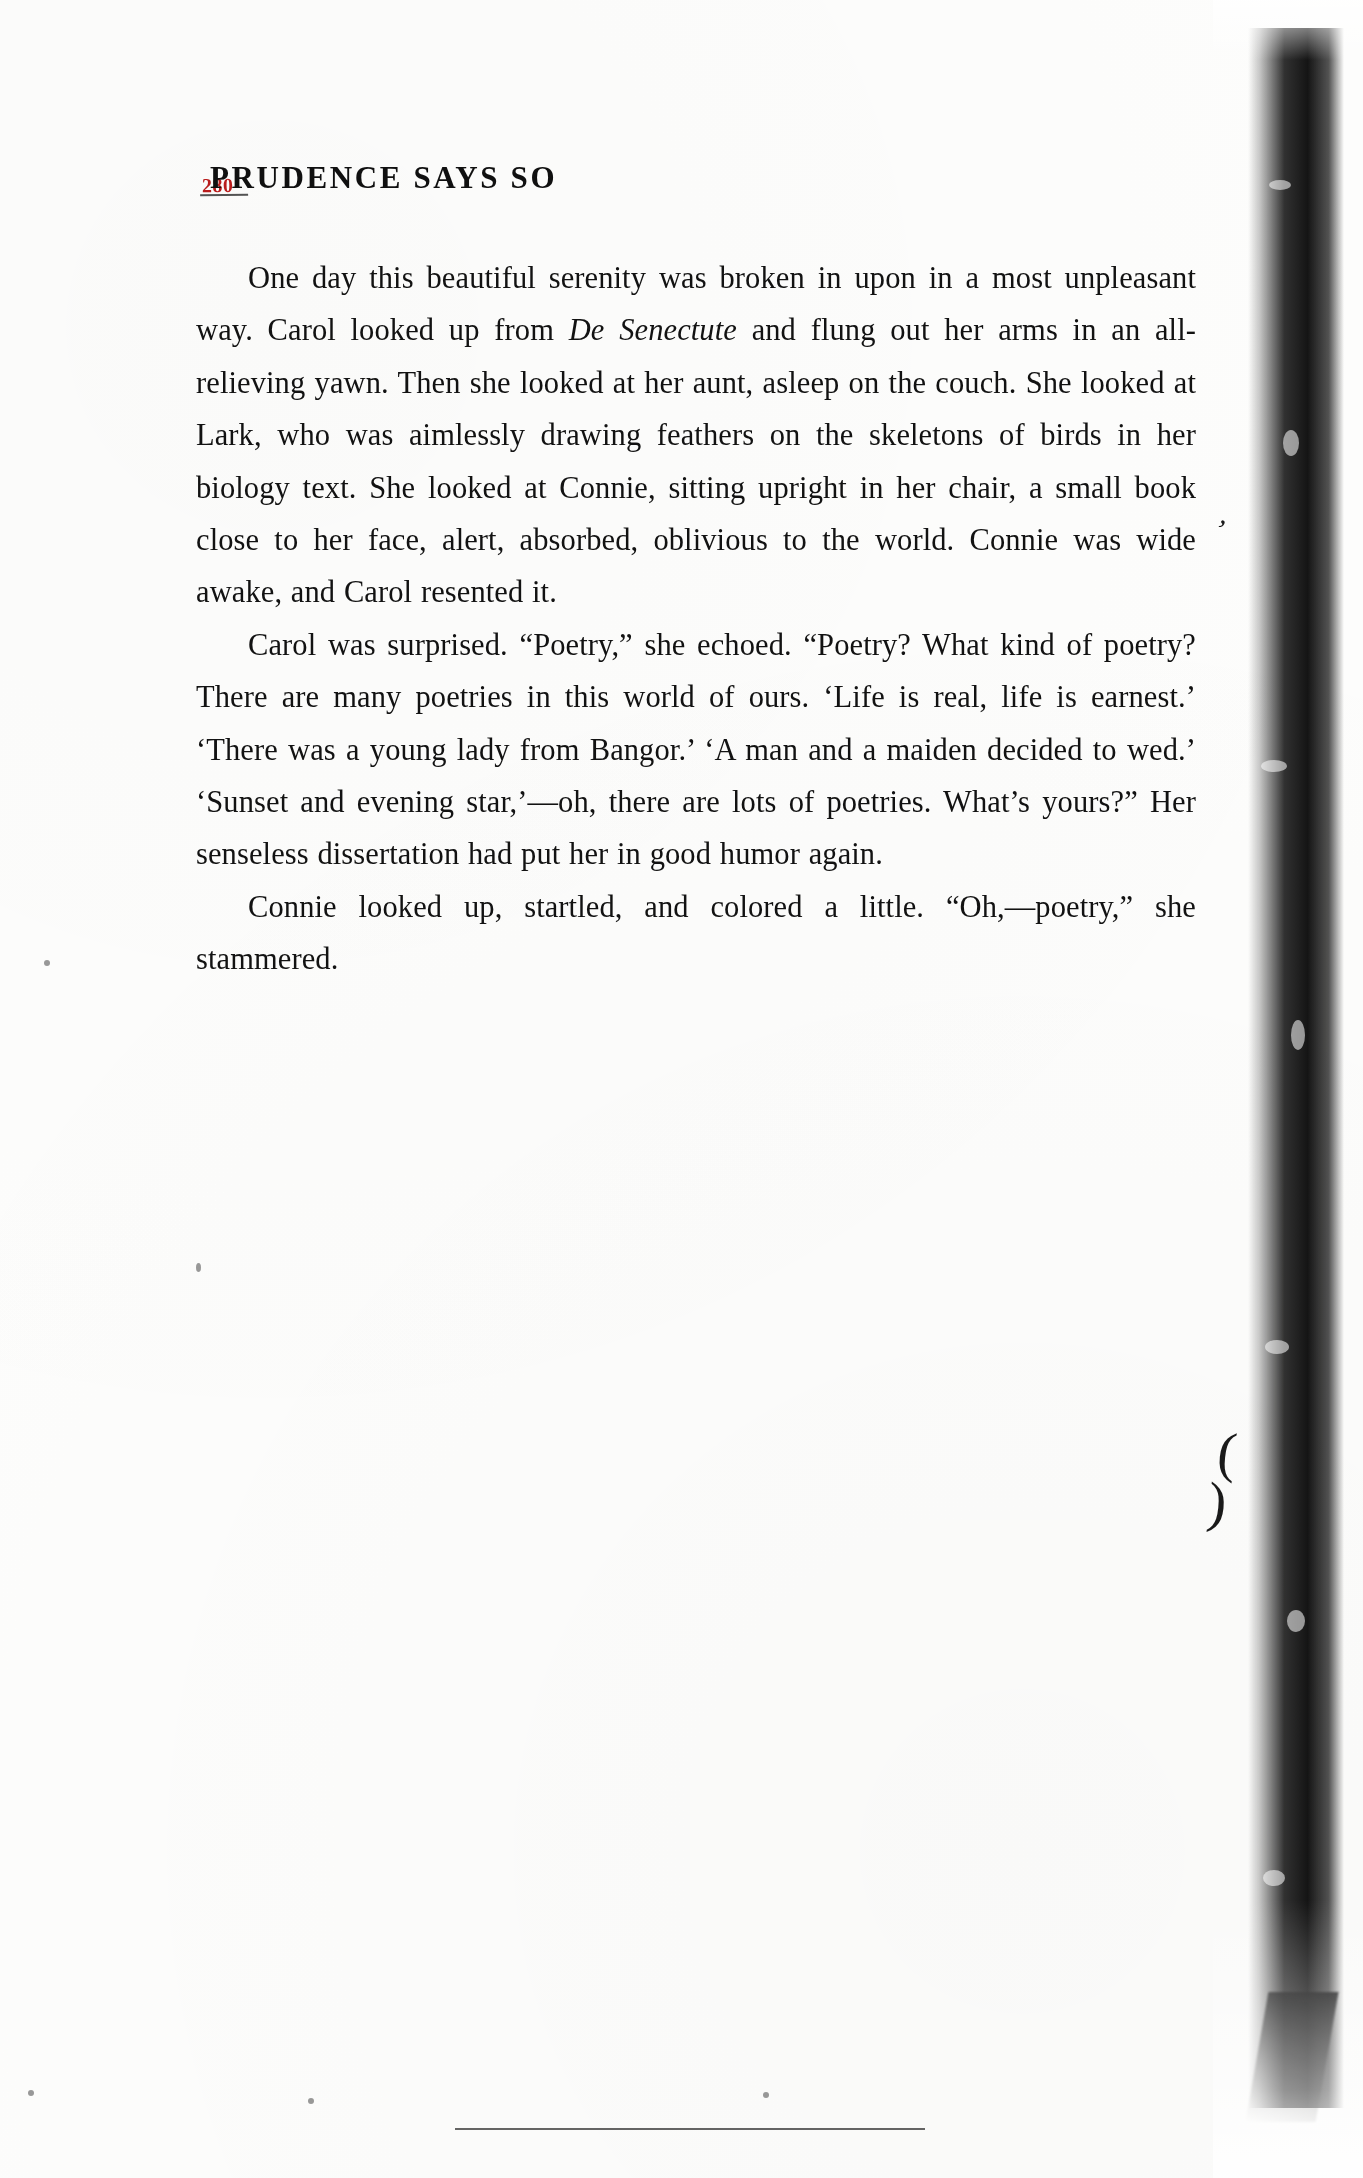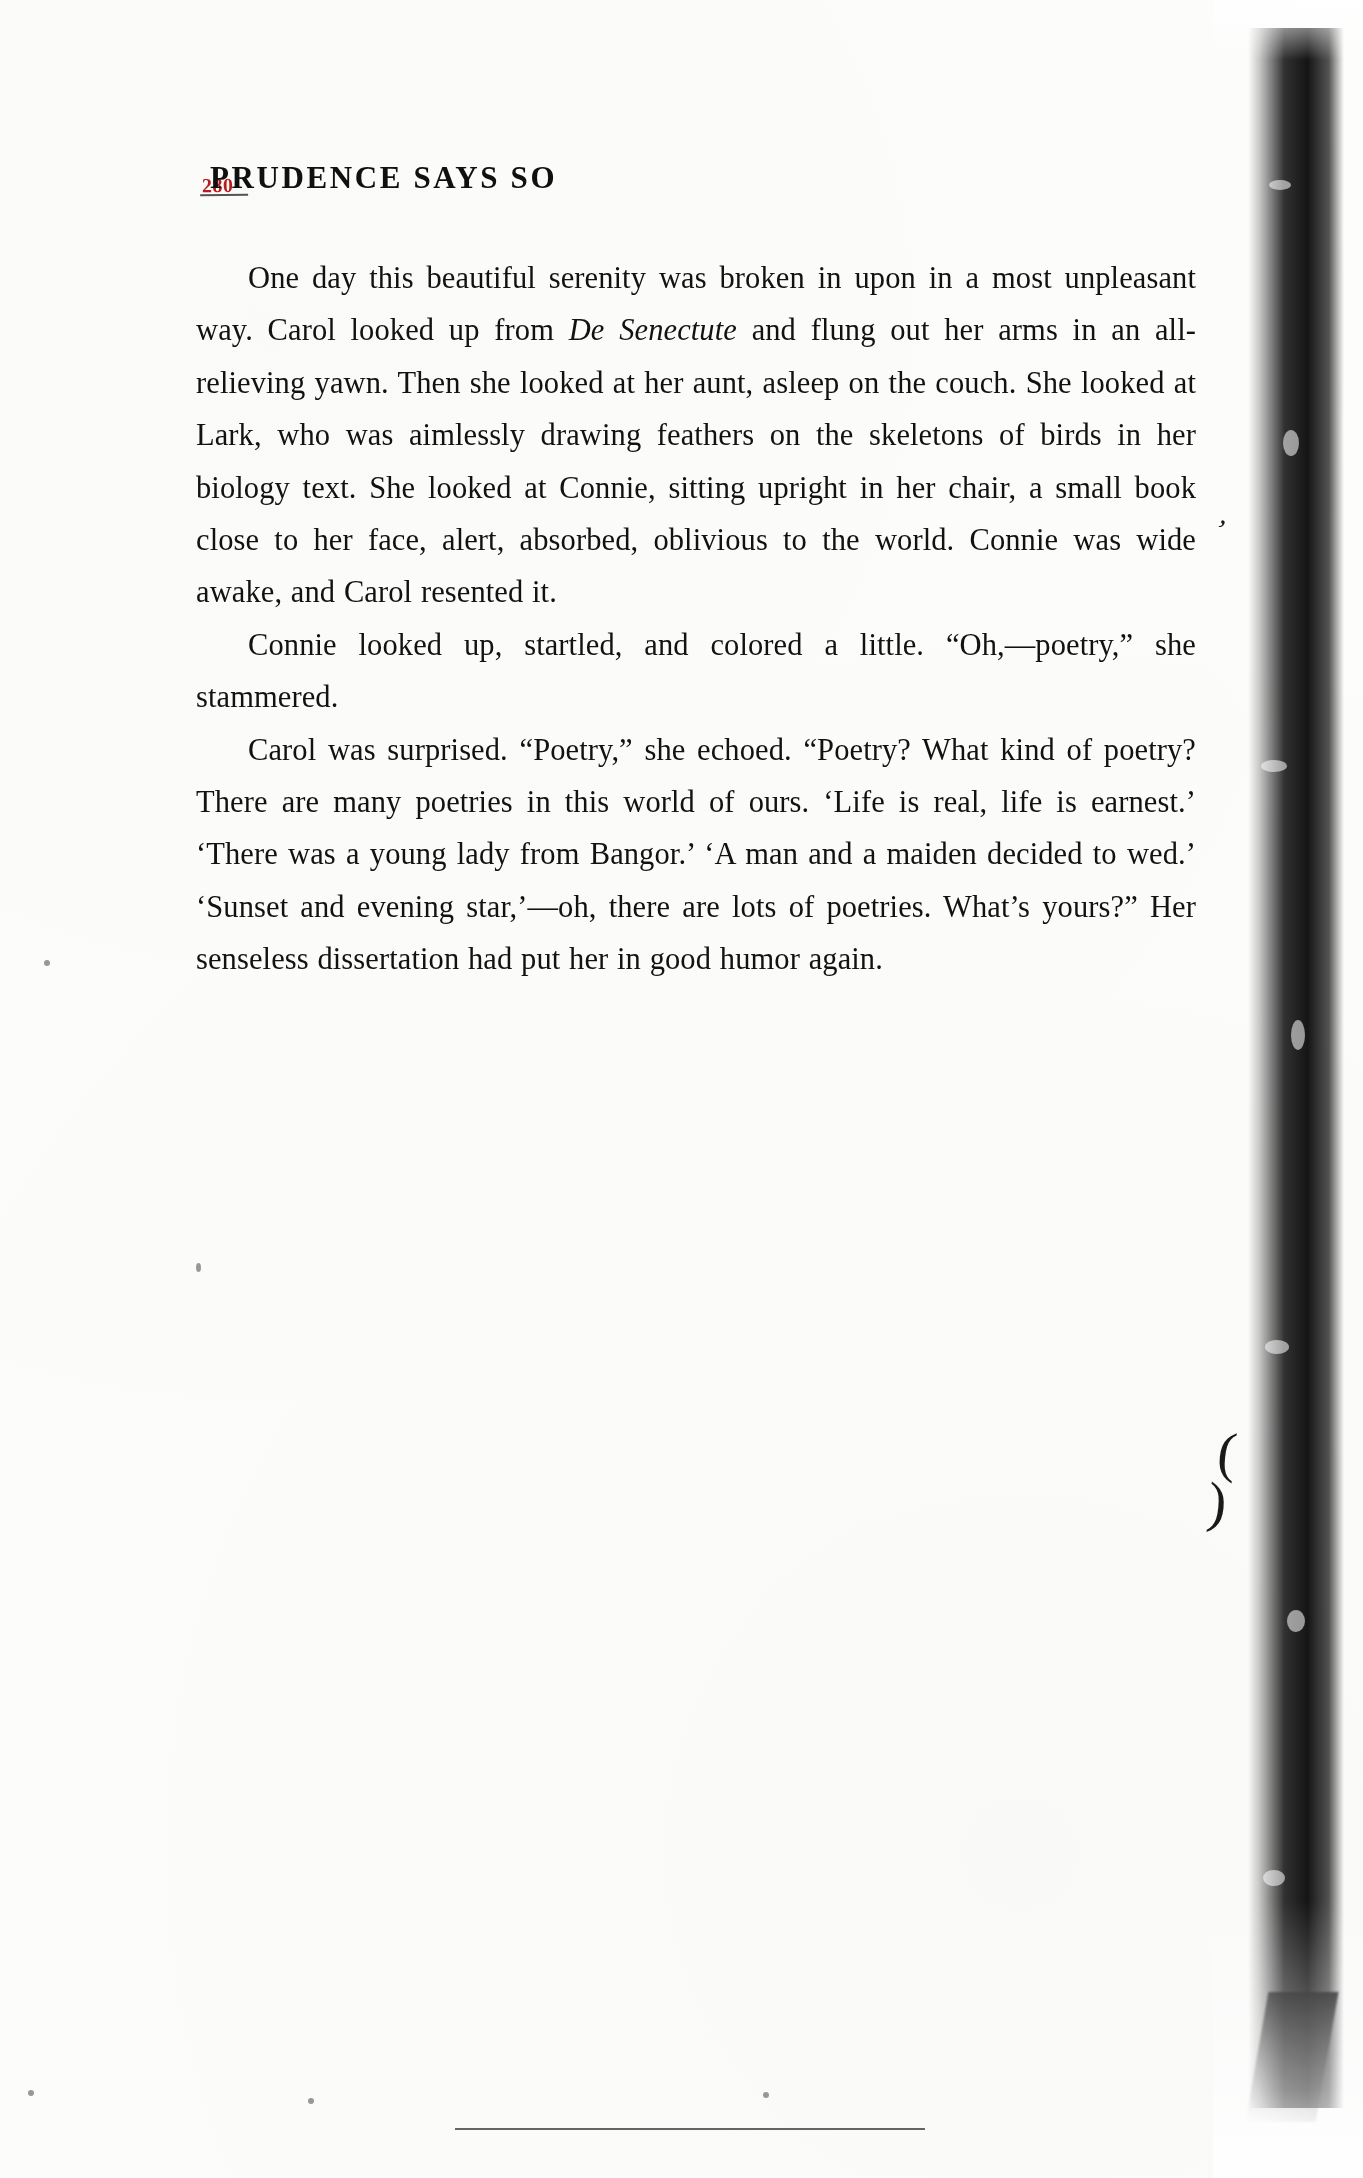--- a/index.html
+++ b/index.html
@@ -192,23 +192,23 @@
   <div class="header">
     <div class="folio">280</div>
     <div class="running-head">PRUDENCE SAYS SO</div>
   </div>
 
   <div class="body-text">
 
     <p><span>One day this beautiful serenity was broken in upon in a most unpleasant way.  Carol looked up from </span><i>De Senectute</i><span> and flung out her arms in an all-relieving yawn.  Then she looked at her aunt, asleep on the couch.  She looked at Lark, who was aimlessly drawing feathers on the skeletons of birds in her biology text.  She looked at Connie, sitting upright in her chair, a small book close to her face, alert, absorbed, oblivious to the world.  Connie was wide awake, and Carol resented it.</span></p>
 
 
+    <p class="p-cont">Carol was surprised.  “Poetry,” she echoed. “Poetry?  What kind of poetry?  There are many poetries in this world of ours.  ‘Life is real, life is earnest.’ ‘There was a young lady from Bangor.’ ‘A man and a maiden decided to wed.’  ‘Sunset and evening star,’—oh, there are lots of poetries. What’s yours?”  Her senseless dissertation had put her in good humor again.</p>
+
     <p class="p-cont">Connie looked up, startled, and colored a little. “Oh,—poetry,” she stammered.</p>
-
-    <p class="p-cont">Carol was surprised.  “Poetry,” she echoed. “Poetry?  What kind of poetry?  There are many poetries in this world of ours.  ‘Life is real, life is earnest.’ ‘There was a young lady from Bangor.’ ‘A man and a maiden decided to wed.’  ‘Sunset and evening star,’—oh, there are lots of poetries. What’s yours?”  Her senseless dissertation had put her in good humor again.</p>
 
 
   </div>
 
   <div class="stroke-mark" style="left:1222px; top:497px; transform:rotate(18deg);">,</div>
   <div class="stroke-mark" style="left:1218px; top:1420px; font-size:56px; transform:rotate(6deg);">(</div>
   <div class="stroke-mark" style="left:1208px; top:1470px; font-size:56px; transform:rotate(6deg);">)</div>
   <div class="speck" style="left:196px; top:1263px; width:5px; height:9px;"></div>
   <div class="speck" style="left:44px; top:960px; width:6px; height:6px;"></div>
   <div class="speck" style="left:28px; top:2090px; width:6px; height:6px;"></div>

